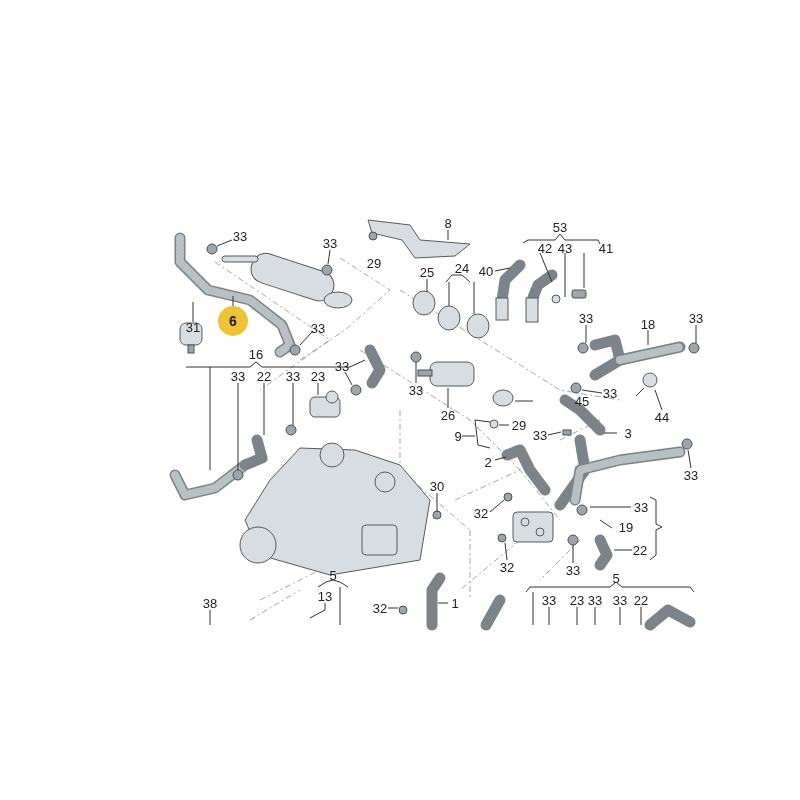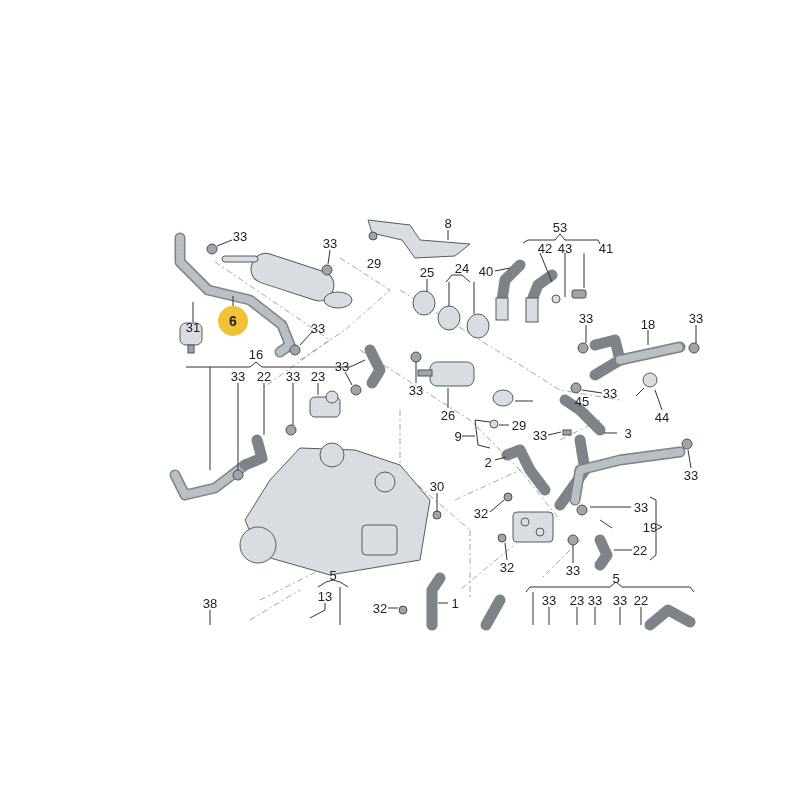--- a/index.html
+++ b/index.html
@@ -216,21 +216,21 @@
     <div class="callout" style="left: 488px; top: 462px;">2</div>
     <div class="callout" style="left: 586px; top: 318px;">33</div>
     <div class="callout" style="left: 648px; top: 324px;">18</div>
     <div class="callout" style="left: 696px; top: 318px;">33</div>
     <div class="callout" style="left: 610px; top: 393px;">33</div>
     <div class="callout" style="left: 662px; top: 417px;">44</div>
     <div class="callout" style="left: 691px; top: 475px;">33</div>
     <div class="callout" style="left: 437px; top: 486px;">30</div>
     <div class="callout" style="left: 481px; top: 513px;">32</div>
     <div class="callout" style="left: 641px; top: 507px;">33</div>
-    <div class="callout" style="left: 650px; top: 527px;">19</div>
+    <div class="callout" style="left: 626px; top: 527px;">19</div>
     <div class="callout" style="left: 640px; top: 550px;">22</div>
     <div class="callout" style="left: 507px; top: 567px;">32</div>
     <div class="callout" style="left: 573px; top: 570px;">33</div>
     <div class="callout" style="left: 616px; top: 578px;">5</div>
     <div class="callout" style="left: 333px; top: 575px;">5</div>
     <div class="callout" style="left: 325px; top: 596px;">13</div>
     <div class="callout" style="left: 210px; top: 603px;">38</div>
     <div class="callout" style="left: 380px; top: 608px;">32</div>
     <div class="callout" style="left: 455px; top: 603px;">1</div>
     <div class="callout" style="left: 549px; top: 600px;">33</div>

